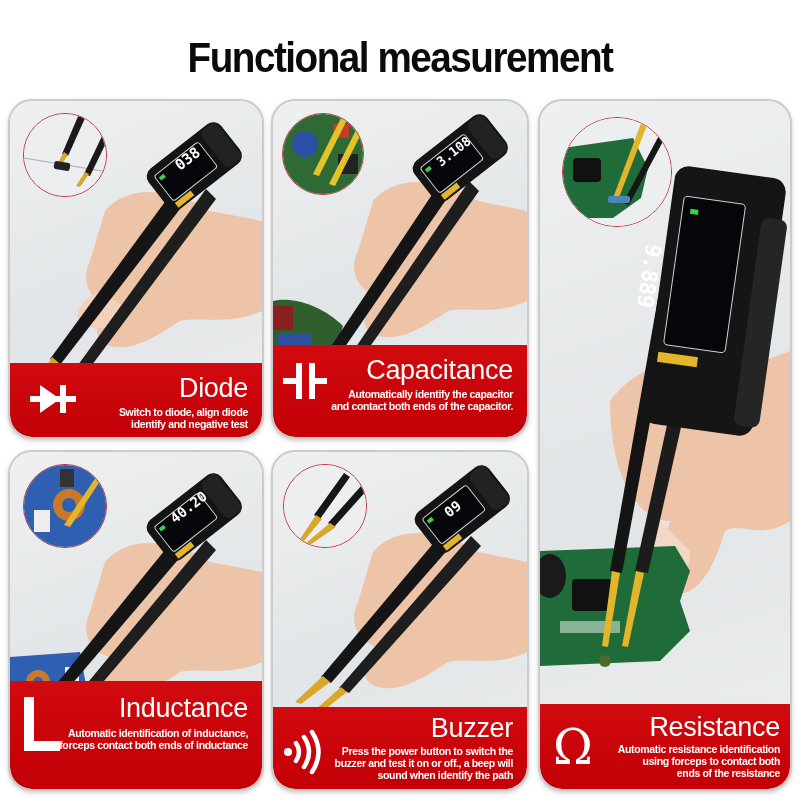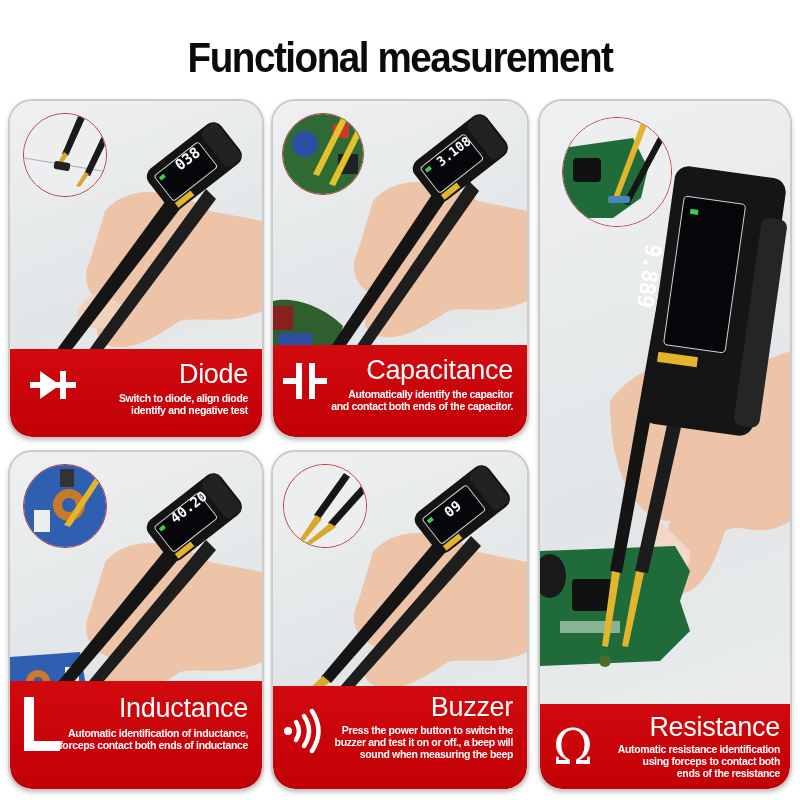--- a/index.html
+++ b/index.html
@@ -73,21 +73,21 @@
     <svg width="84" height="84" viewBox="0 0 84 84">
       <rect width="84" height="84" fill="#eceeef"></rect>
       <line x1="0" y1="44" x2="84" y2="58" stroke="#aab" stroke-width="1"></line>
       <path d="M55 0 L38 40 L44 42 L62 2 Z" fill="#1a1a1a"></path>
       <path d="M40 38 L32 52 L36 53 L44 41 Z" fill="#d9a72a"></path>
       <path d="M78 22 L60 60 L66 62 L84 25 Z" fill="#1a1a1a"></path>
       <path d="M61 58 L52 72 L56 73 L65 60 Z" fill="#d9a72a"></path>
       <rect x="30" y="48" width="16" height="8" rx="2" fill="#222" transform="rotate(10 38 52)"></rect>
     </svg>
   </div>
-  <div class="band" style="height:88px;margin-top:32px;">
+  <div class="band" style="height:74px;margin-top:32px;">
     <svg class="band-icon" style="left:20px; top:18px;" width="46" height="36" viewBox="0 0 46 36">
       <rect x="0" y="15" width="46" height="6" fill="#fff"></rect>
       <path d="M10 4 L30 18 L10 32 Z" fill="#fff"></path>
       <rect x="30" y="4" width="6" height="28" fill="#fff"></rect>
     </svg>
     <div class="band-title" style="top:12px;">Diode</div>
     <div class="band-desc" style="top:43px;">
       <div>Switch to diode, align diode</div>
       <div>identify and negative test</div>
     </div>
@@ -243,27 +243,27 @@
   </svg>
   <div class="inset" style="left:10px; top:12px; width:84px; height:84px;">
     <svg width="84" height="84" viewBox="0 0 84 84">
       <rect width="84" height="84" fill="#eceeef"></rect>
       <path d="M60 8 L30 50 L36 54 L66 12 Z" fill="#161616"></path>
       <path d="M78 20 L44 58 L50 62 L84 24 Z" fill="#161616"></path>
       <path d="M32 50 L16 74 L20 76 L38 54 Z" fill="#d9a72a"></path>
       <path d="M46 58 L22 78 L26 80 L52 62 Z" fill="#d9a72a"></path>
     </svg>
   </div>
-  <div class="band" style="height:103px;">
+  <div class="band" style="height:82px;">
     <svg class="band-icon" style="left:10px; top:22px;" width="40" height="46" viewBox="0 0 40 46">
       <circle cx="5" cy="23" r="4" fill="#fff"></circle>
       <path d="M13 14 Q19 23 13 32" stroke="#fff" stroke-width="4.5" fill="none" stroke-linecap="round"></path>
       <path d="M21 8 Q31 23 21 38" stroke="#fff" stroke-width="4.5" fill="none" stroke-linecap="round"></path>
       <path d="M29 3 Q42 23 29 43" stroke="#fff" stroke-width="4.5" fill="none" stroke-linecap="round"></path>
     </svg>
     <div class="band-title" style="top:8px;">Buzzer</div>
     <div class="band-desc" style="top:38px;">
       <div>Press the power button to switch the</div>
       <div>buzzer  and test it on or off., a beep will</div>
-      <div>sound when measuring the beep</div>
+      <div>sound when identify the path</div>
     </div>
   </div>
 </div>
 
 </body></html>

